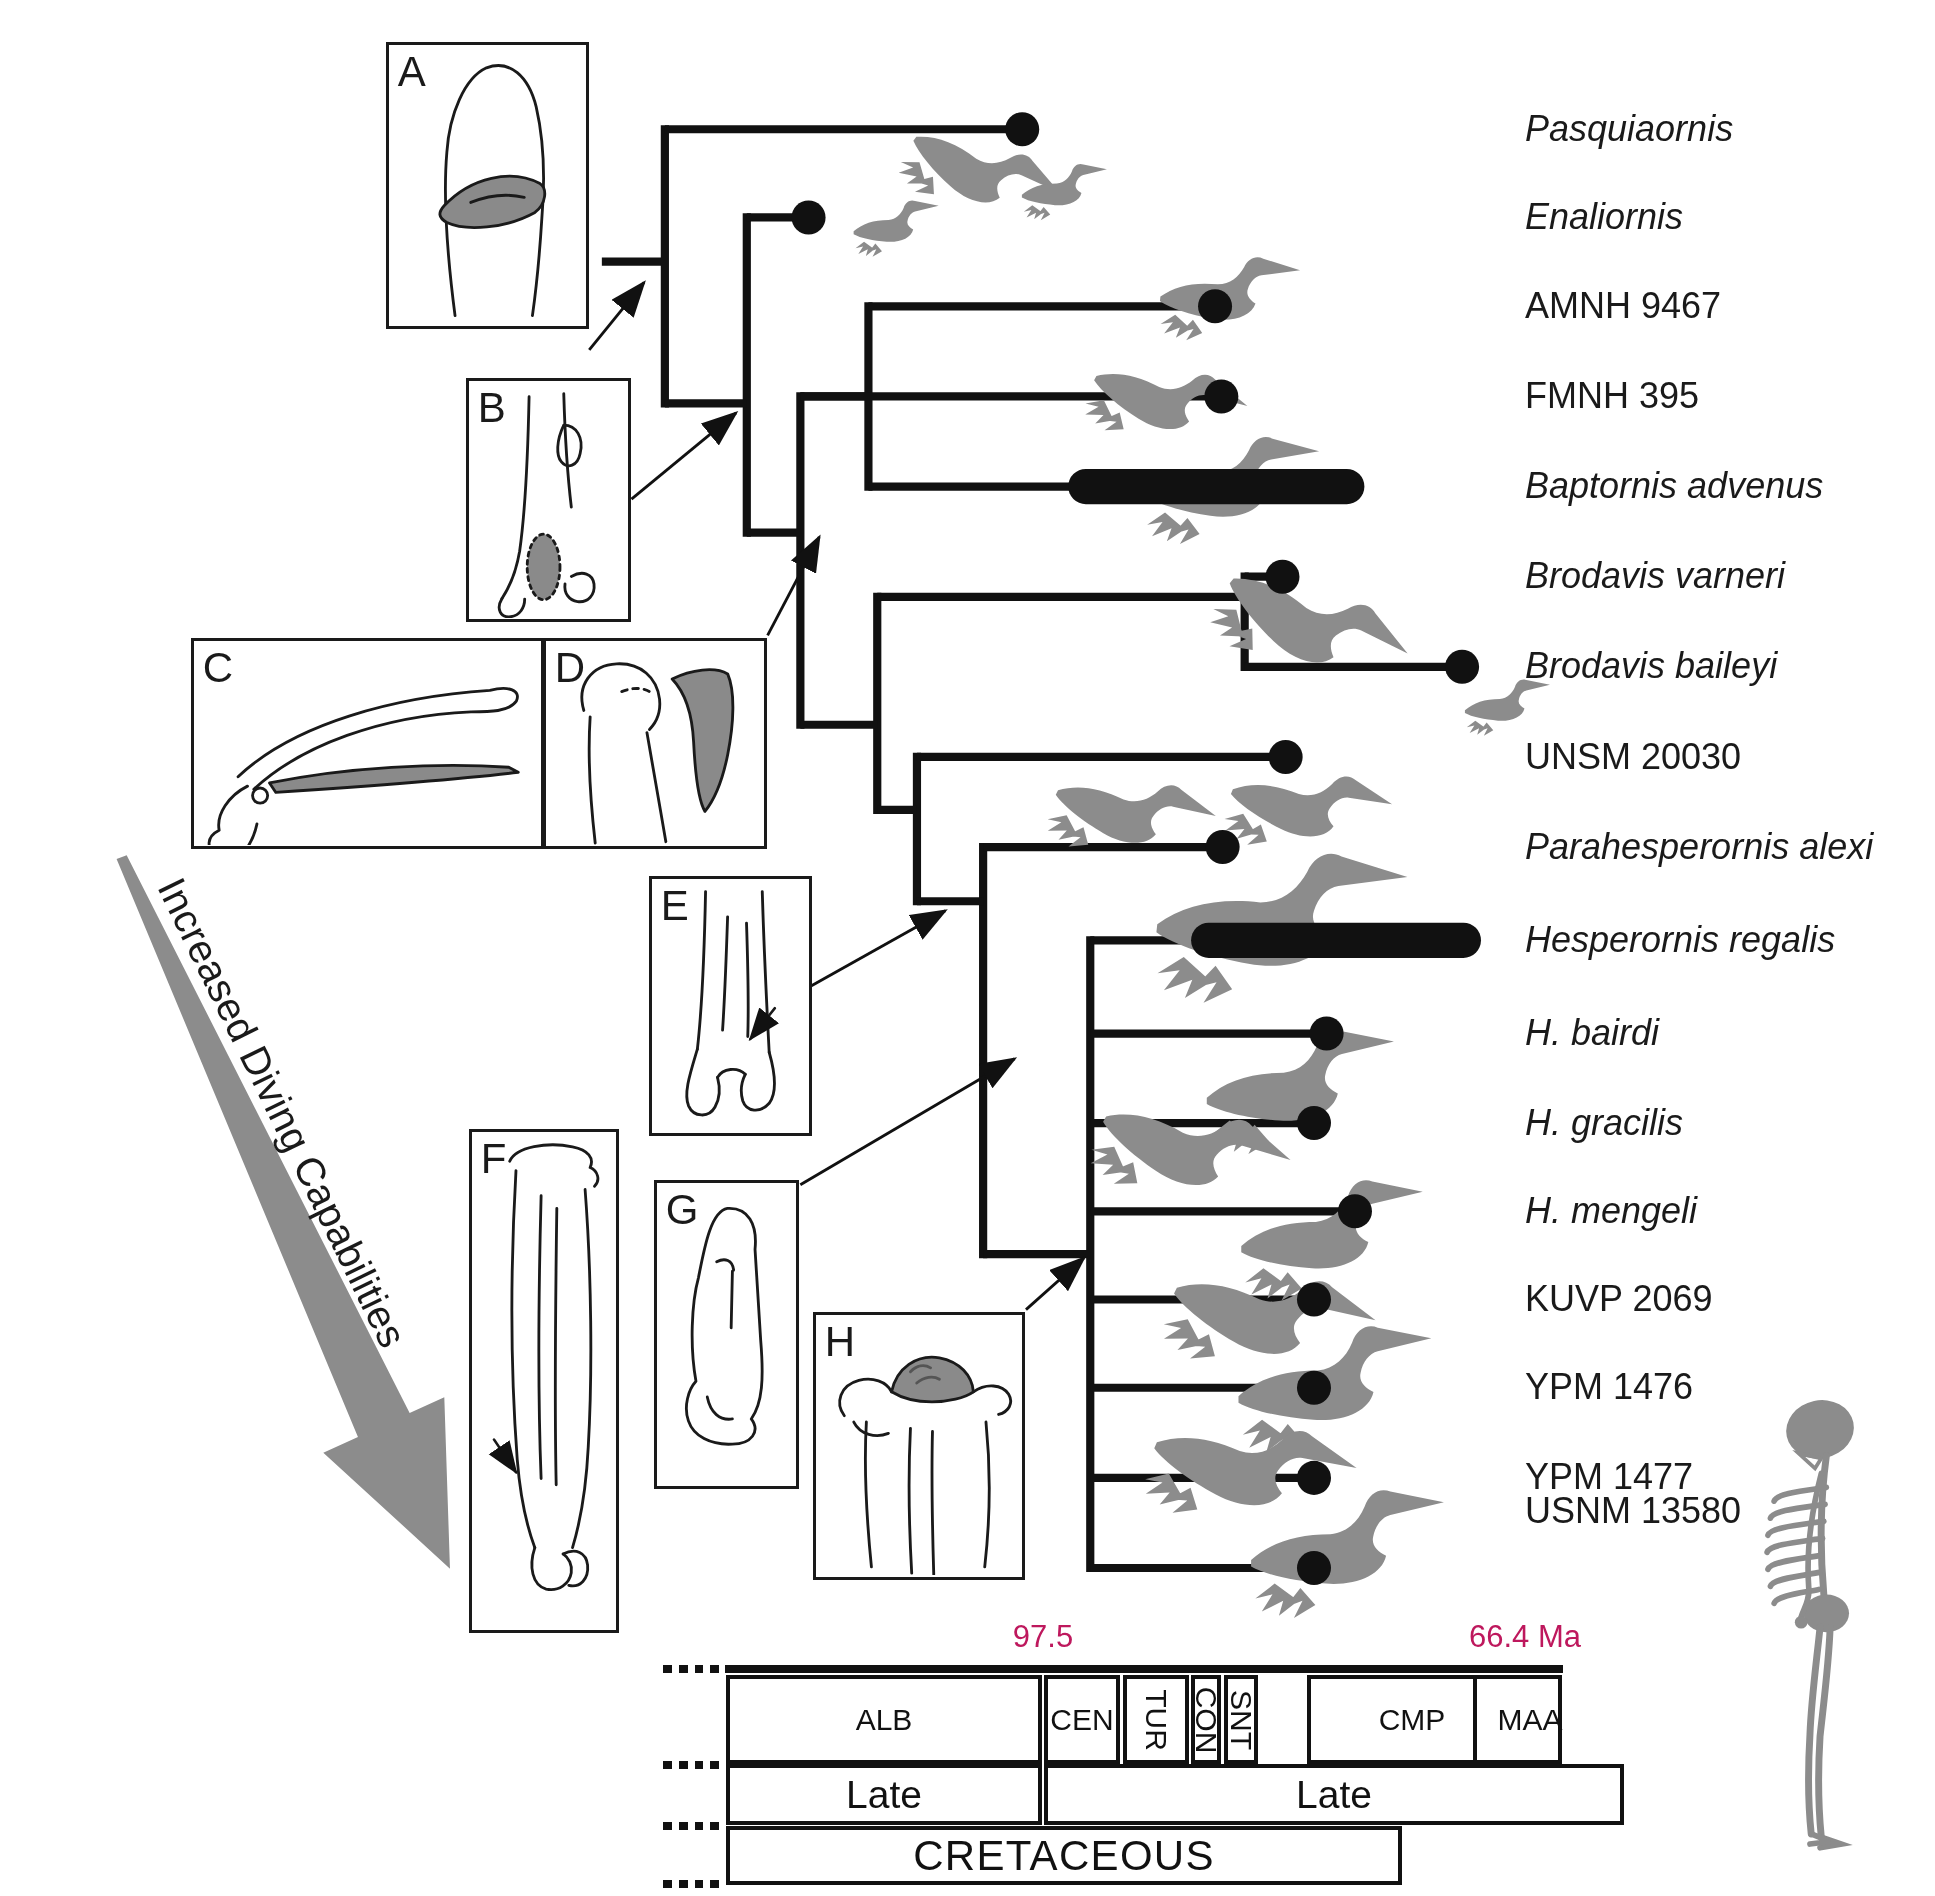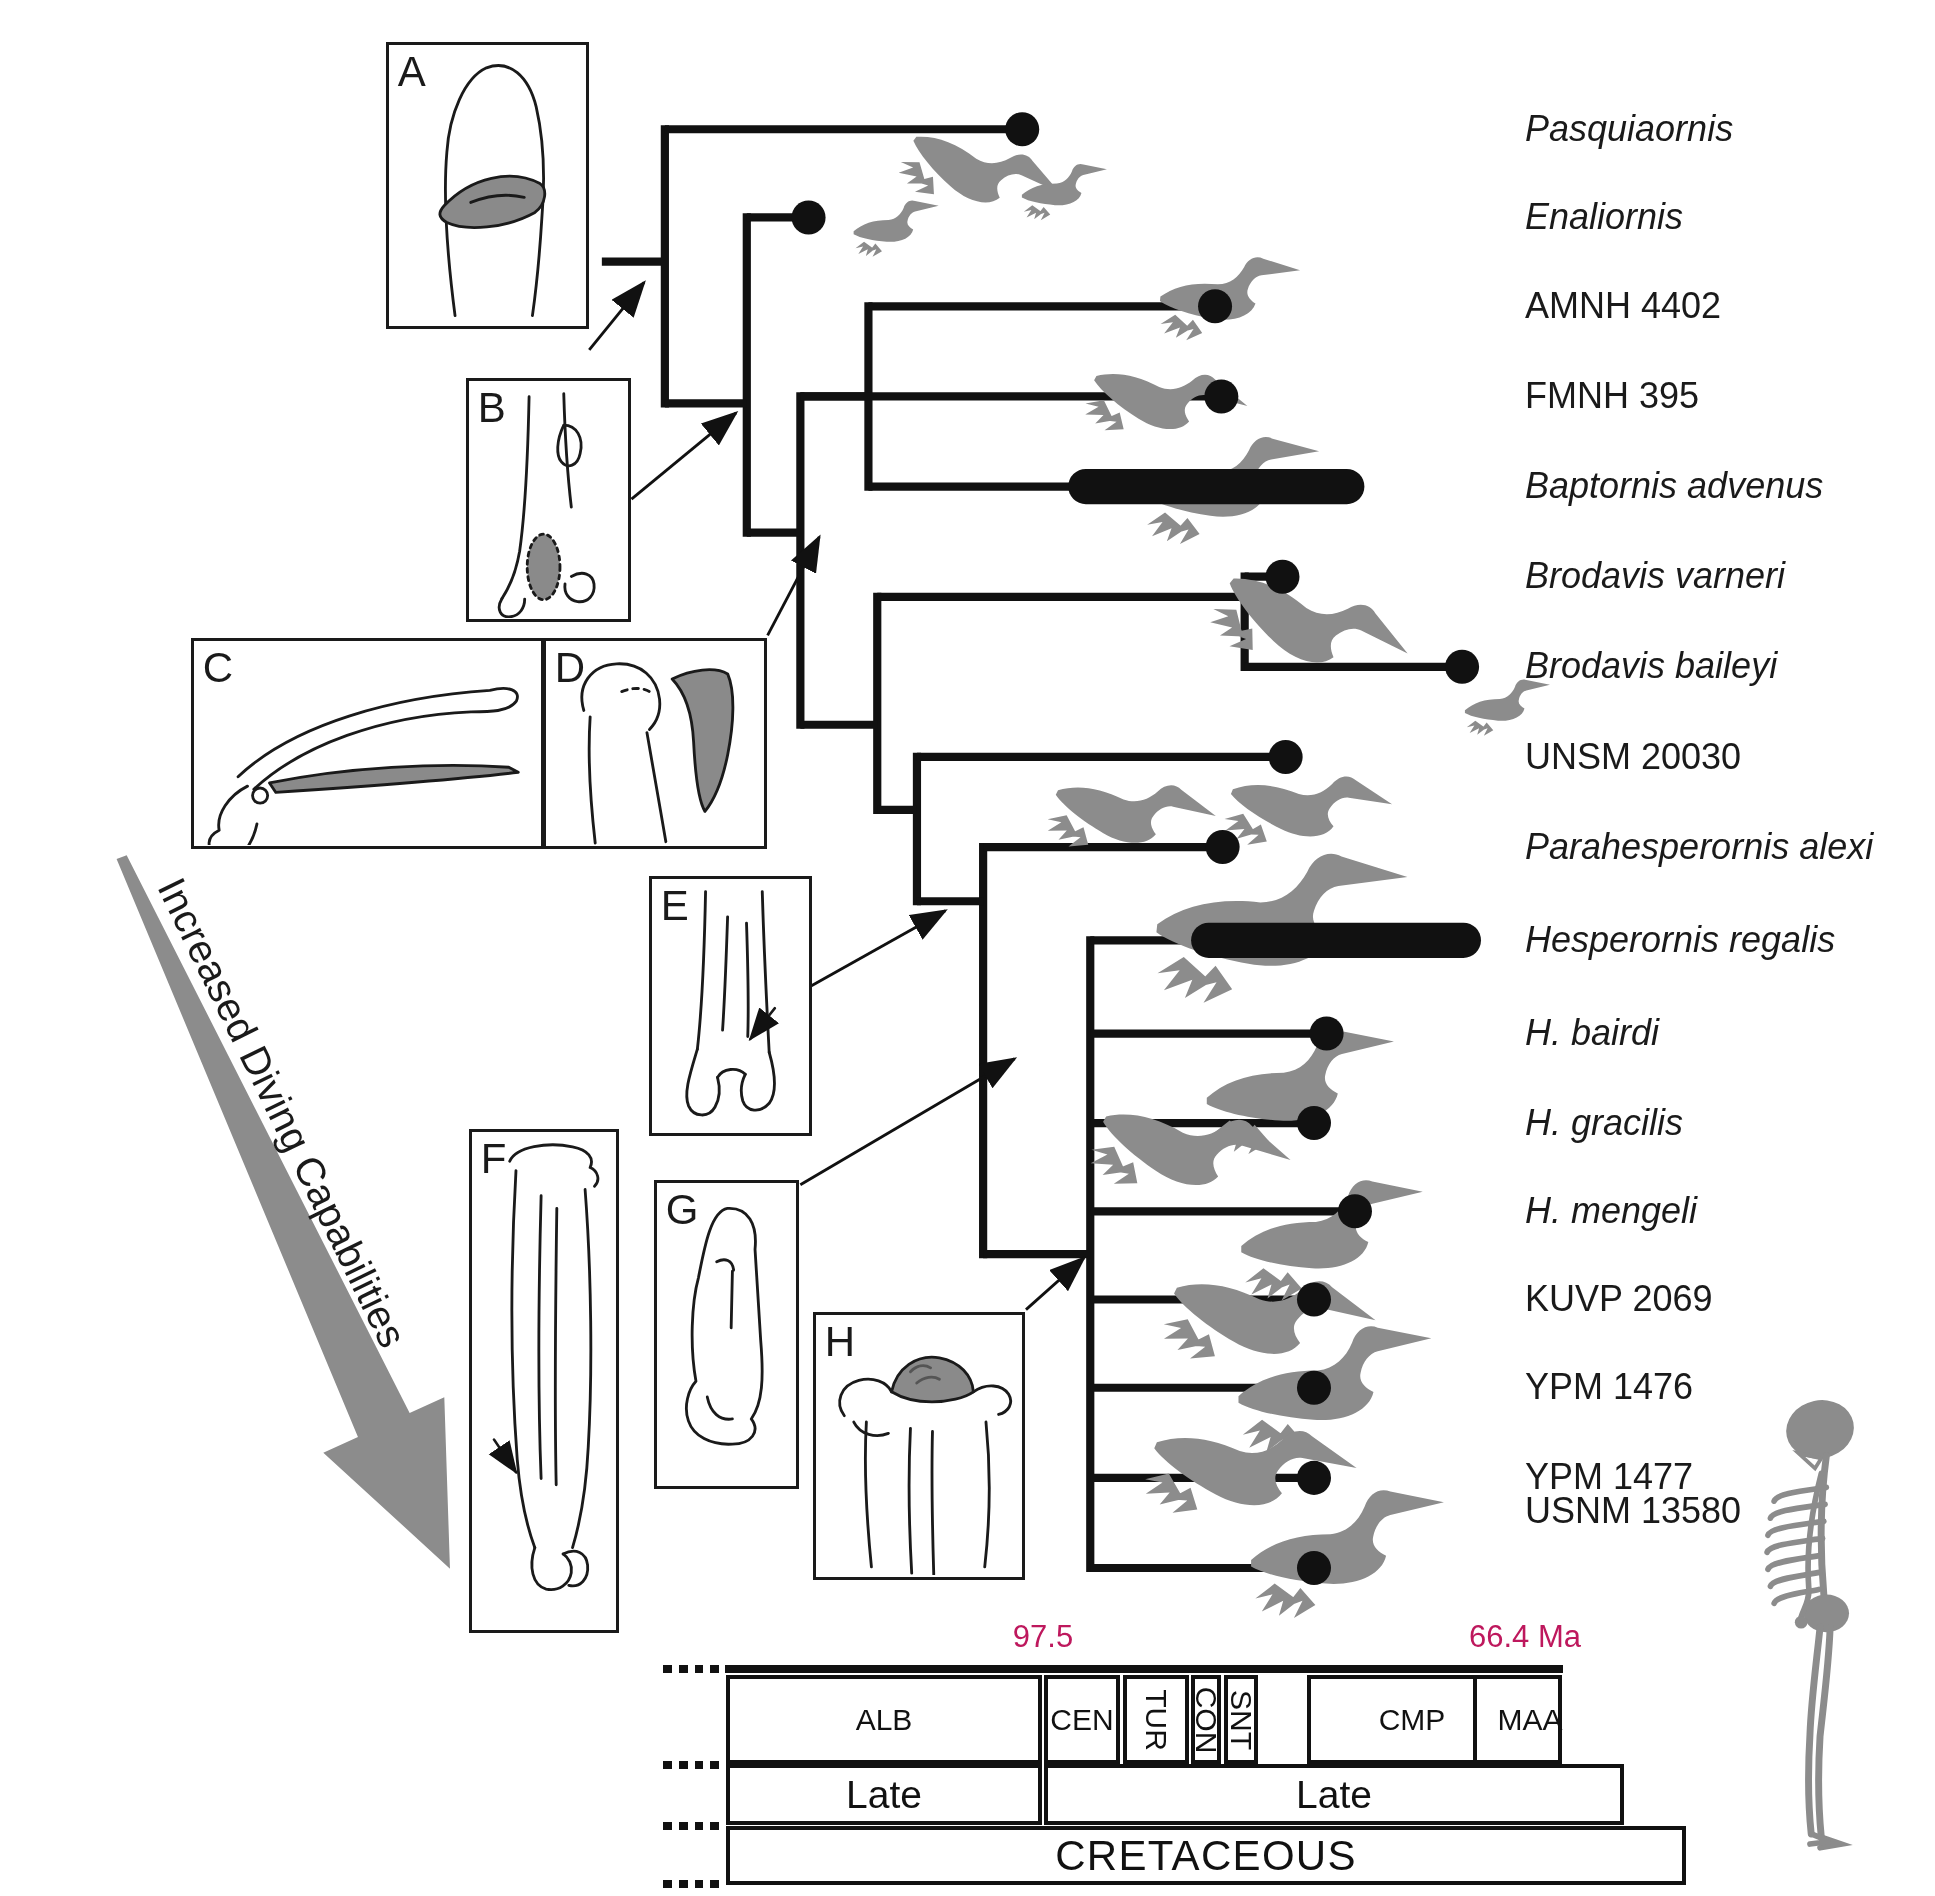--- a/index.html
+++ b/index.html
@@ -202,21 +202,21 @@
           <path d="M104,700 L134,712 L102,716" stroke="#8c8c8c" stroke-width="9" fill="none" stroke-linecap="round"></path>
         </g>
       </g>
   </svg>
 
   <div class="diving-label">Increased Diving Capabilities</div>
 
   <div id="labels">
       <div class="taxon-label it" style="top: 104px; text-align: right;">Pasquiaornis</div>
       <div class="taxon-label it" style="top: 192px;">Enaliornis</div>
-      <div class="taxon-label" style="top: 281px;">AMNH 4402</div>
+      <div class="taxon-label" style="top: 281px;">AMNH 9467</div>
       <div class="taxon-label" style="top: 371px;">FMNH 395</div>
       <div class="taxon-label it" style="top: 461px;">Baptornis advenus</div>
       <div class="taxon-label it" style="top: 551px;">Brodavis varneri</div>
       <div class="taxon-label it" style="top: 641px;">Brodavis baileyi</div>
       <div class="taxon-label" style="top: 732px;">UNSM 20030</div>
       <div class="taxon-label it" style="top: 822px;">Parahesperornis alexi</div>
       <div class="taxon-label it" style="top: 915px;">Hesperornis regalis</div>
       <div class="taxon-label it" style="top: 1008px;">H. bairdi</div>
       <div class="taxon-label it" style="top: 1098px;">H. gracilis</div>
       <div class="taxon-label it" style="top: 1186px;">H. mengeli</div>
@@ -355,21 +355,21 @@
       </div>
       <div class="ts-box" style="left: 1473px; top: 1675px; width: 89px; height: 89px; padding-left: 25px;">
         <span>MAA</span>
       </div>
       <div class="ts-box ts-epoch" style="left: 726px; top: 1764px; width: 316px; height: 61px;">
         <span>Late</span>
       </div>
       <div class="ts-box ts-epoch" style="left: 1044px; top: 1764px; width: 580px; height: 61px;">
         <span>Late</span>
       </div>
-      <div class="ts-box ts-period" style="left: 726px; top: 1826px; width: 960px; height: 59px;">
+      <div class="ts-box ts-period" style="left: 726px; top: 1826px; width: 676px; height: 59px;">
         <span>CRETACEOUS</span>
       </div>
       <div class="ts-dash" style="left: 663px; top: 1665px;"></div>
       <div class="ts-dash" style="left: 663px; top: 1761px;"></div>
       <div class="ts-dash" style="left: 663px; top: 1822px;"></div>
       <div class="ts-dash" style="left: 663px; top: 1880px;"></div>
     </div>
 </div>
 
 

